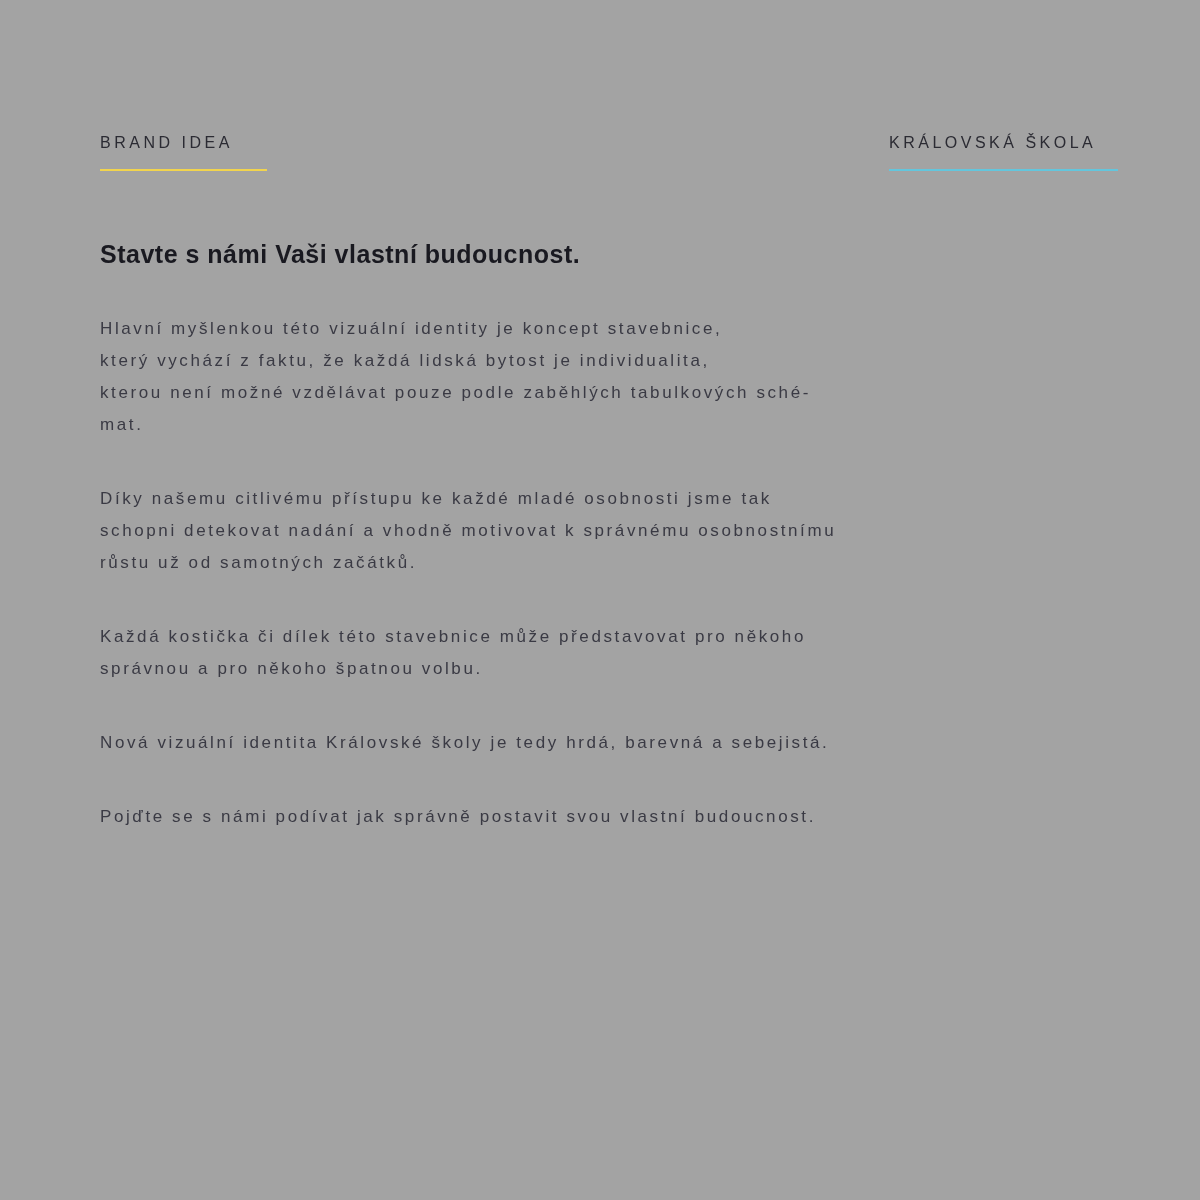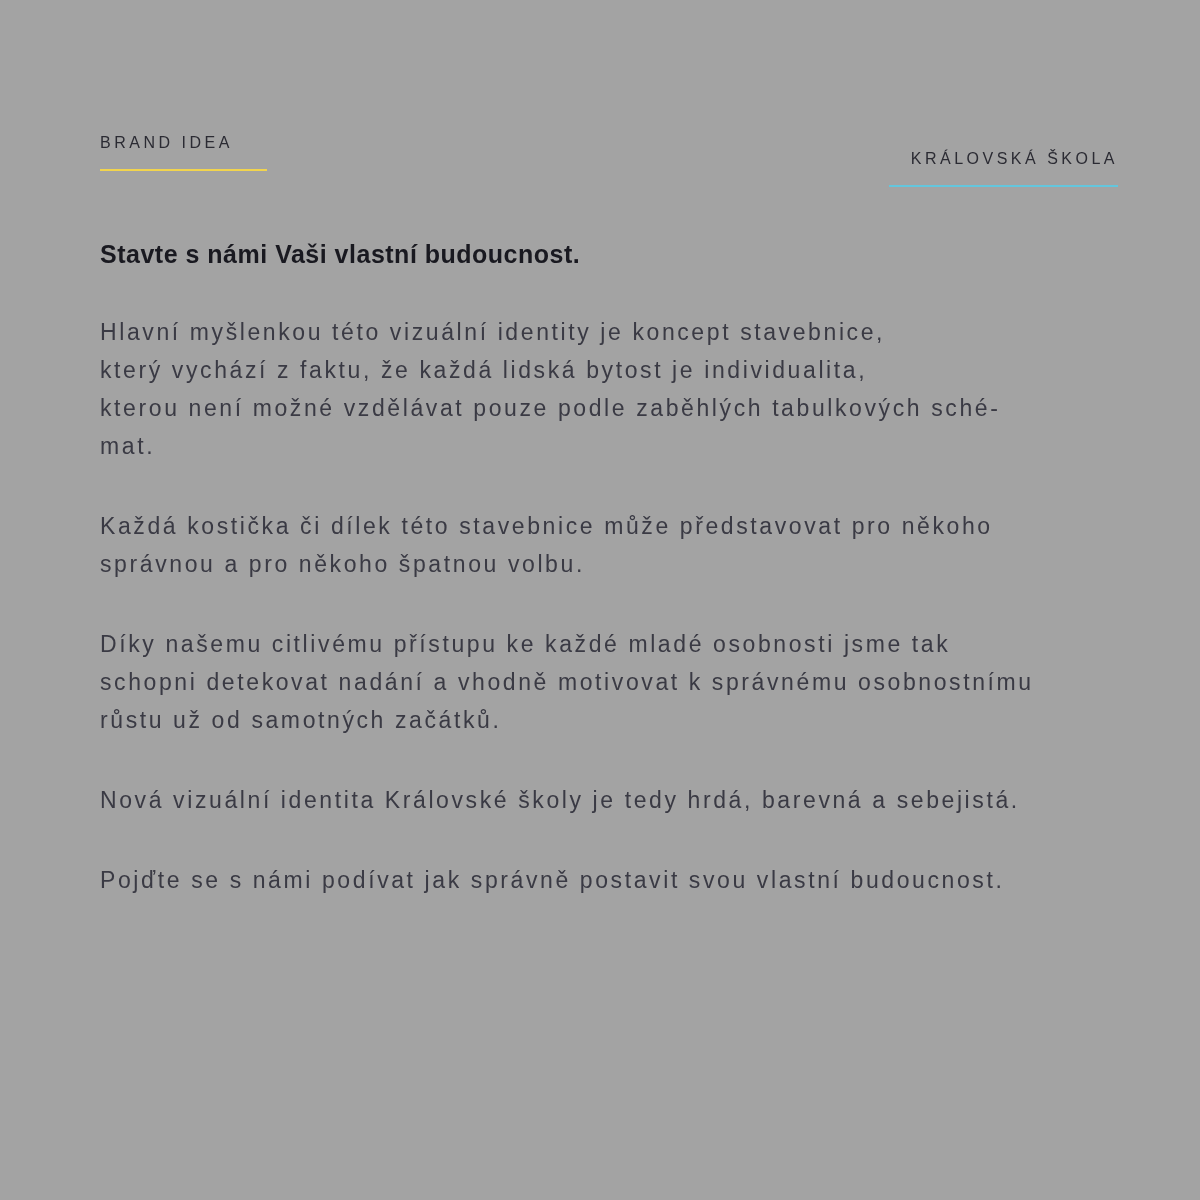--- a/index.html
+++ b/index.html
@@ -38,44 +38,42 @@
   }
   .header-underline {
     height: 2px;
     margin-top: 17px;
     width: 100%;
   }
   .header-block.left .header-underline {
     width: 167px;
   }
   .header-block.right {
-    text-align: right;
-    margin-top: 16px;
   }
   .header-block.right .header-underline {
     width: 229px;
     margin-left: auto;
   }
   .content {
     position: absolute;
     top: 240px;
     left: 100px;
     width: 1060px;
   }
   .content-heading {
     font-size: 25px;
     font-weight: 700;
     letter-spacing: 0.5px;
     color: #191920;
     margin: 0 0 44px 0;
   }
   .body-paragraph {
-    font-size: 23px;
+    font-size: 17px;
     font-weight: 300;
-    line-height: 38px;
+    line-height: 32px;
     letter-spacing: 2.6px;
     color: #3a3a44;
     margin: 0 0 42px 0;
     white-space: pre-line;
   }
 </style>
 </head>
 <body>
 
 <div class="page">
@@ -92,26 +90,26 @@
   </div>
 
   <div class="content">
     <h1 class="content-heading">Stavte s námi Vaši vlastní budoucnost.</h1>
 
     <p class="body-paragraph">Hlavní myšlenkou této vizuální identity je koncept stavebnice,
 který vychází z faktu, že každá lidská bytost je individualita,
 kterou není možné vzdělávat pouze podle zaběhlých tabulkových sché-
 mat.</p>
 
-    <p class="body-paragraph">Každá kostička či dílek této stavebnice může představovat pro někoho
-správnou a pro někoho špatnou volbu.</p>
-
     <p class="body-paragraph">Díky našemu citlivému přístupu ke každé mladé osobnosti jsme tak
 schopni detekovat nadání a vhodně motivovat k správnému osobnostnímu
 růstu už od samotných začátků.</p>
+
+    <p class="body-paragraph">Každá kostička či dílek této stavebnice může představovat pro někoho
+správnou a pro někoho špatnou volbu.</p>
 
 
     <p class="body-paragraph">Nová vizuální identita Královské školy je tedy hrdá, barevná a sebejistá.</p>
 
     <p class="body-paragraph">Pojďte se s námi podívat jak správně postavit svou vlastní budoucnost.</p>
   </div>
 
 </div>
 
 </body></html>

